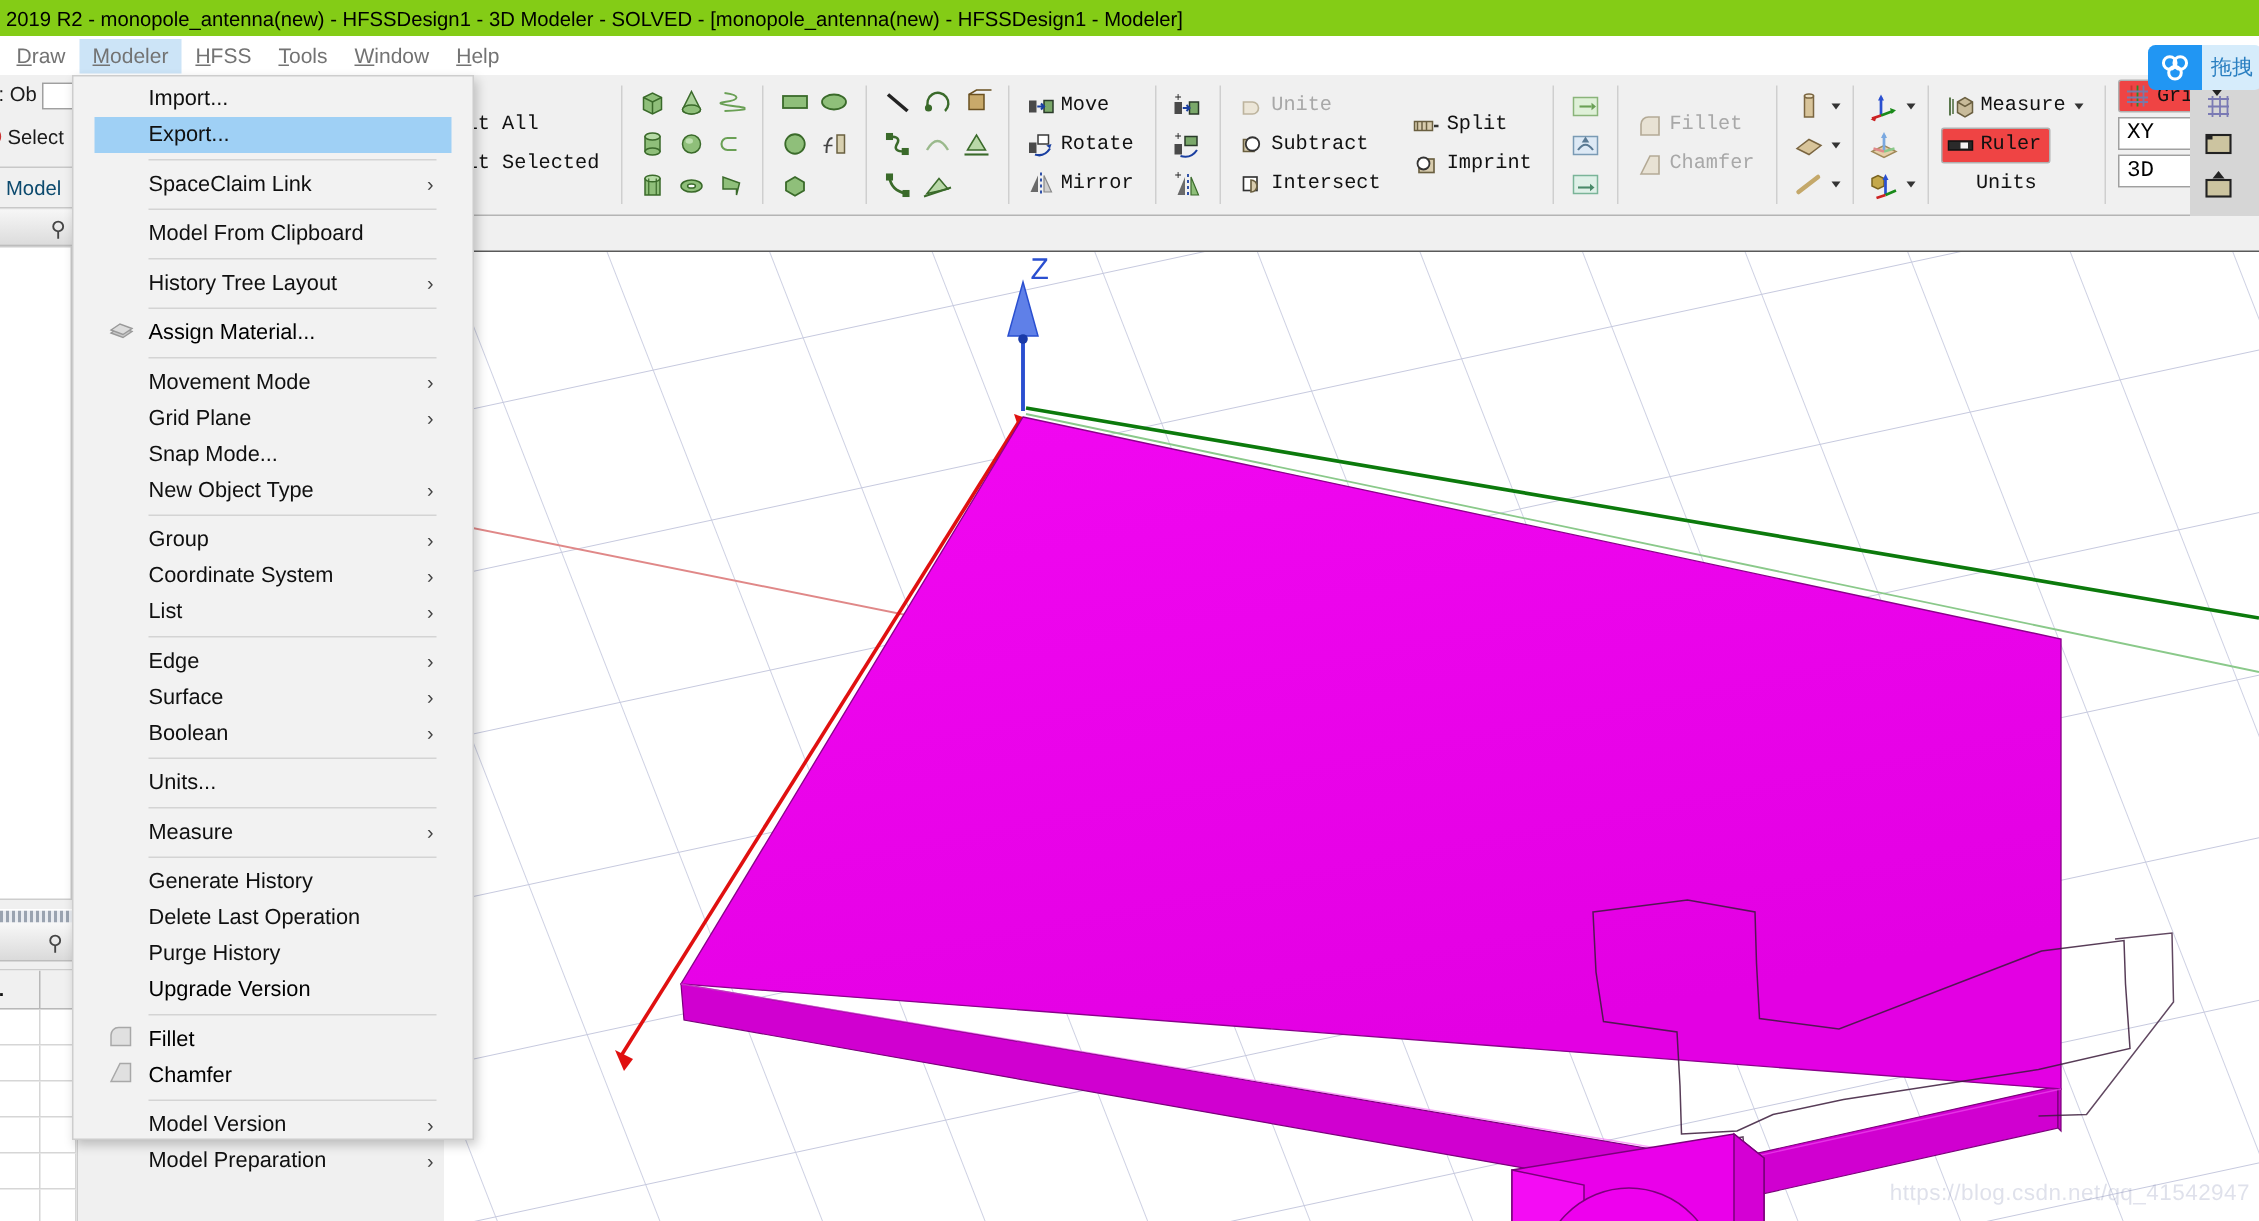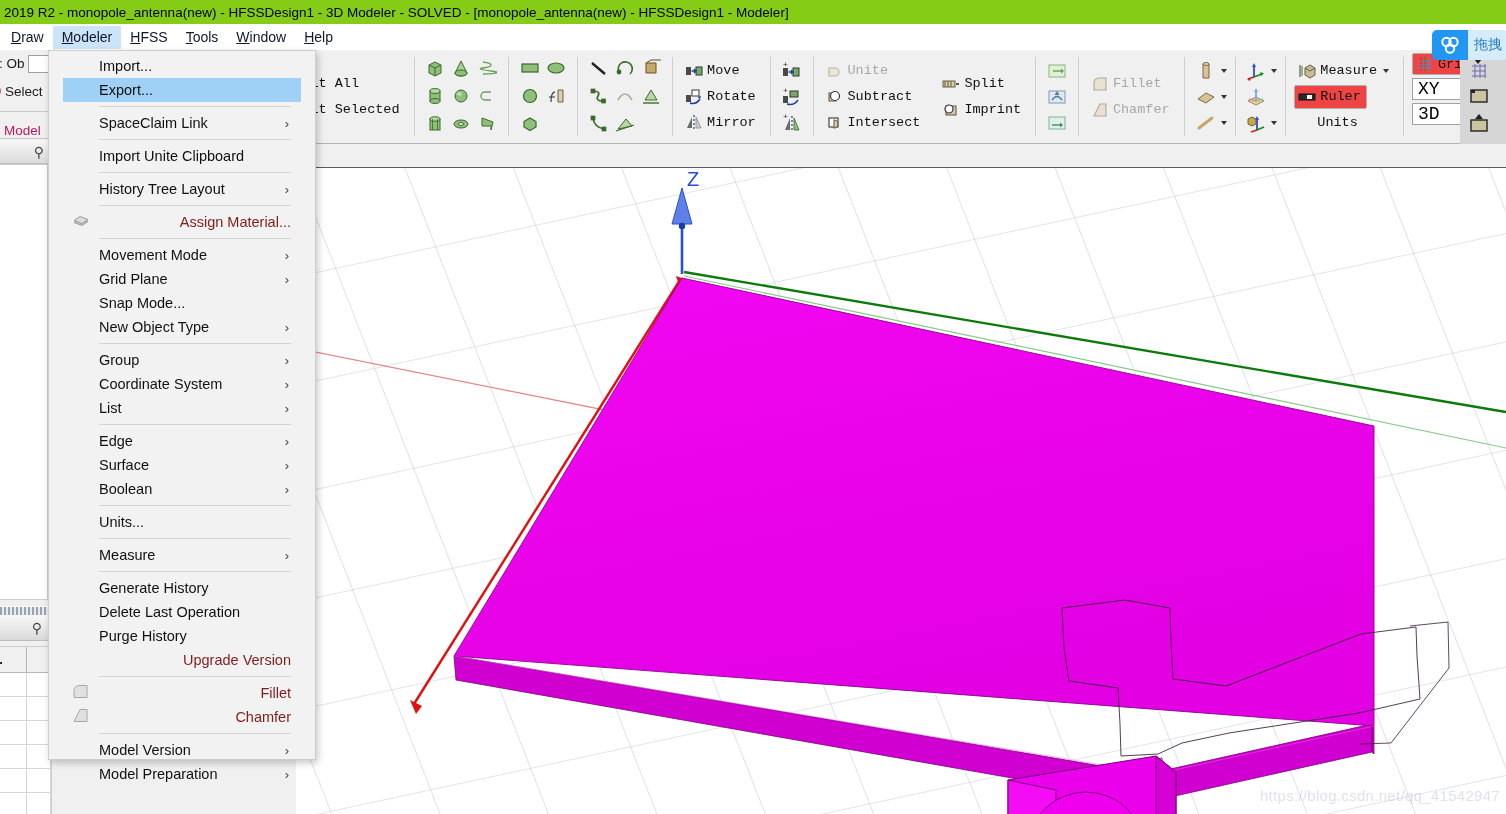--- a/index.html
+++ b/index.html
@@ -19,21 +19,21 @@
     padding-left:4px; font-size:13.5px; color:#000;
     white-space:nowrap; overflow:hidden;
   }
   
   #menubar {
     position:absolute; left:0; top:24px; width:1506px; height:26px;
     background:#ffffff; display:flex; align-items:center;
     padding-left:2px; font-size:14px;
   }
   .menu-item {
-    padding:3px 9px 4px 9px; cursor:default; color:#0f172a; line-height:16px;
+    padding:3px 9px 4px 9px; cursor:default; color:#737373; line-height:16px;
   }
   .menu-item.active { background:#cce4f7; }
   .menu-item u { text-decoration:underline; }
 
   
   #toolbar {
     position:absolute; left:0; top:50px; width:1506px; height:94px;
     background:#f0f0f0; border-bottom:1px solid #b4b4b4;
     display:flex; align-items:stretch;
   }
@@ -56,41 +56,41 @@
     cursor:default; border:1px solid transparent;
   }
   .caret { width:0;height:0;border-left:3.5px solid transparent;border-right:3.5px solid transparent;
            border-top:4px solid #333; margin-left:2px; }
   .caret.light { border-top-color:#555; }
 
   
   .tb-combo {
     width:88px; height:22px; background:#fff; border:1px solid #a0a0a0;
     display:flex; align-items:center; justify-content:space-between;
-    padding:0 4px 0 5px; font-size:18px; color:#000; margin:1px 0;
+    padding:0 4px 0 5px; font-size:15px; color:#000; margin:1px 0;
   }
 
   
   #leftdock {
     position:absolute; left:0; top:50px; width:52px; height:764px;
     background:#f0f0f0; overflow:hidden; z-index:5;
   }
   #ld-selbar {
     position:absolute; left:0; top:0; width:52px; height:62px; background:#f0f0f0;
     border-bottom:1px solid #c8c8c8; font-size:13.5px;
   }
   #ld-selbar .r1 { position:absolute; left:-22px; top:5px; white-space:nowrap; }
   #ld-selbar .r1 .box { display:inline-block; border:1px solid #a0a0a0; background:#fff;
                         padding:0 6px; height:18px; line-height:17px; vertical-align:middle; }
   #ld-selbar .r2 { position:absolute; left:-14px; top:33px; white-space:nowrap;
                    display:flex; align-items:center; gap:3px; }
   #ld-tab {
     position:absolute; left:0; top:63px; width:52px; height:26px;
-    background:#f0f0f0; font-size:13.5px; color:#be185d;
-    display:flex; align-items:flex-end; padding-left:4px;
+    background:#f0f0f0; font-size:13.5px; color:#0c4a6e;
+    display:flex; align-items:center; padding-left:4px;
     border-bottom:1px solid #c8c8c8;
   }
   #ld-caption {
     position:absolute; left:0; top:90px; width:52px; height:24px;
     background:linear-gradient(#f6f6f6,#dcdcdc); border-bottom:1px solid #bdbdbd;
     display:flex; align-items:center; justify-content:flex-end; padding-right:8px;
     color:#444; font-size:13px;
   }
   #ld-tree {
     position:absolute; left:0; top:114px; width:48px; height:436px; background:#fff;
@@ -144,21 +144,21 @@
     position:absolute; left:48px; top:50px; width:268px; height:710px;
     background:#f2f2f2; border:1px solid #cdcdcd;
     box-shadow:2px 3px 7px rgba(0,0,0,0.22);
     z-index:40; padding:3px 14px; font-size:14.5px;
   }
   .mi {
     height:24px; display:flex; align-items:center; cursor:default;
     padding-left:36px; padding-right:10px; color:#101010; position:relative;
   }
   .mi.sel { background:#9fd0f5; }
-  .mi.dis { color:#7f1d1d;justify-content:flex-end; }
+  .mi.dis { color:#000000; }
   .mi .arr {
     position:absolute; right:12px; top:50%; transform:translateY(-50%);
     font-size:13px; color:#444; line-height:1;
   }
   .mi .mico { position:absolute; left:10px; top:50%; transform:translateY(-50%); }
   .msep { height:1px; background:#d4d4d4; margin:4px 10px 4px 36px; }
 
   
   #overlay {
     position:absolute; left:1432px; top:30px; z-index:60;
@@ -922,21 +922,21 @@
   <div class="msep"></div>
 
   <div class="mi">
     <span>SpaceClaim Link</span>
     <span class="arr">›</span>
   </div>
 
   <div class="msep"></div>
 
   <div class="mi">
-    <span>Import Unite Clipboard</span>
+    <span>Model From Clipboard</span>
   </div>
 
   <div class="msep"></div>
 
   <div class="mi">
     <span>History Tree Layout</span>
     <span class="arr">›</span>
   </div>
 
   <div class="msep"></div>

